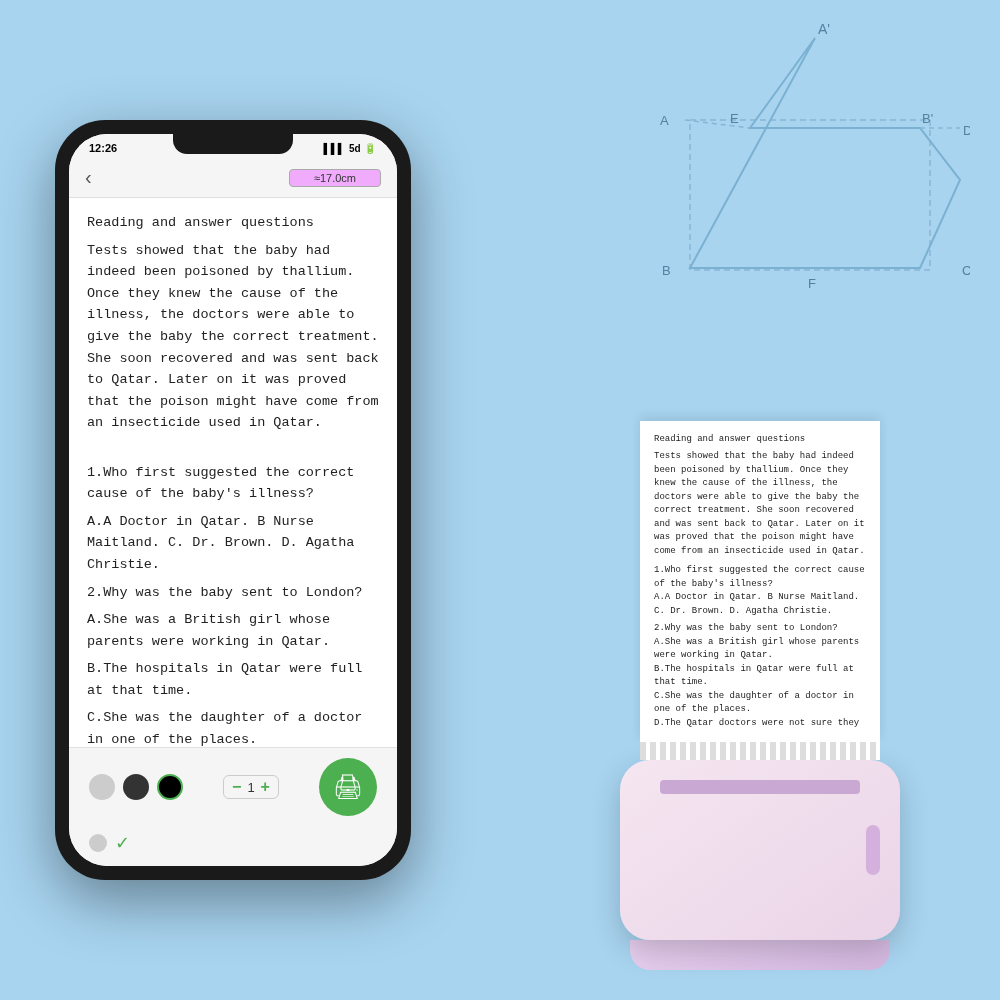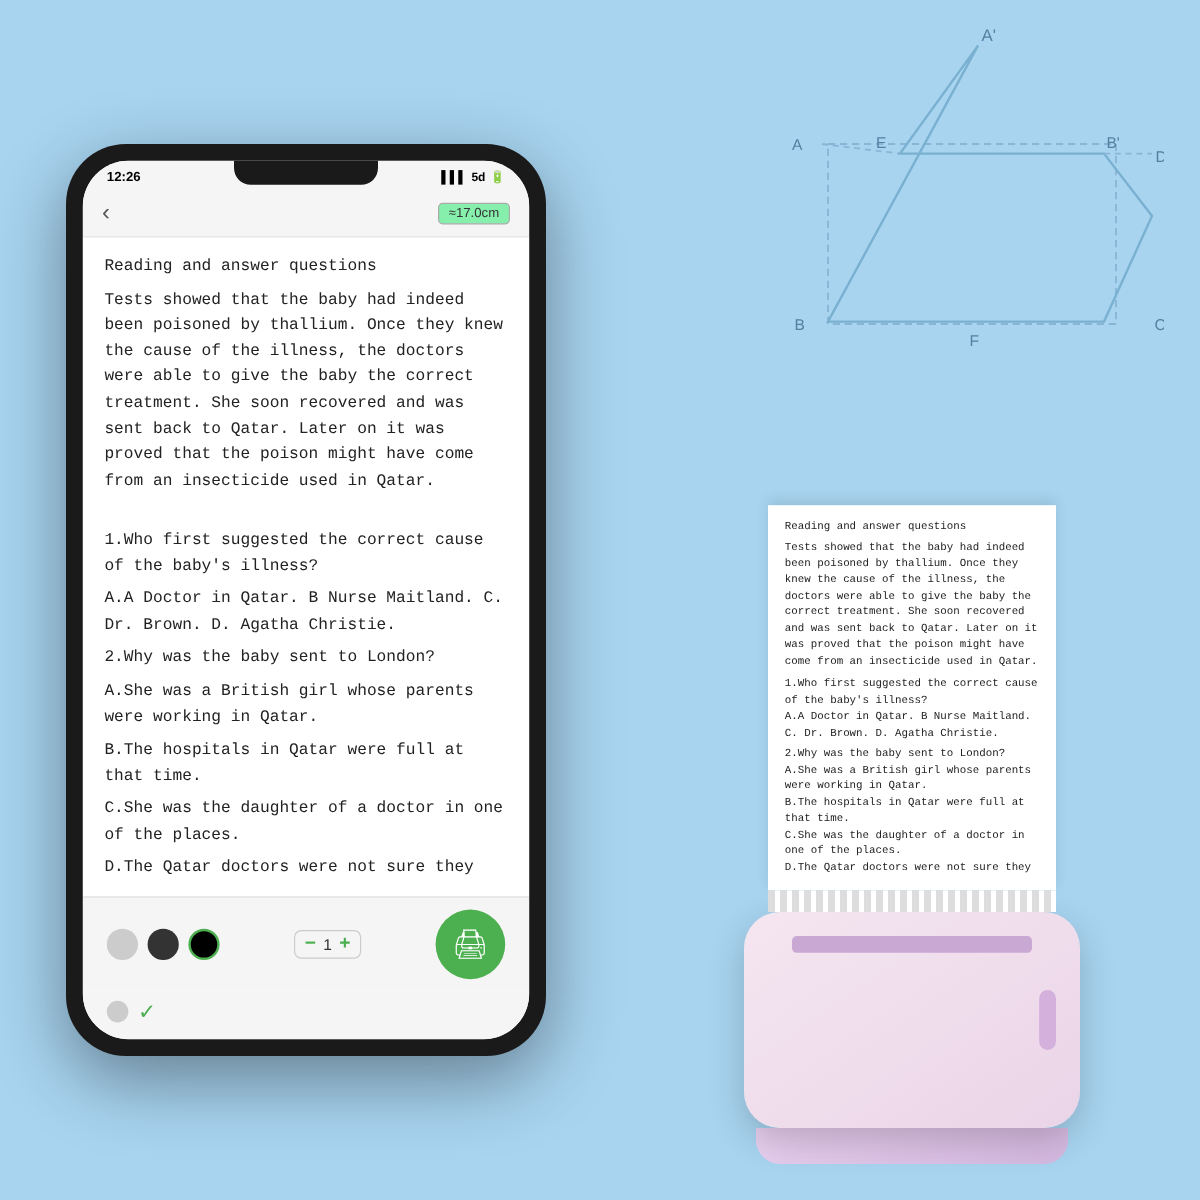--- a/index.html
+++ b/index.html
@@ -23,21 +23,21 @@
 
     
     .phone-container {
       position: absolute;
       top: 120px;
       left: 55px;
       width: 400px;
       height: 760px;
     }
     .phone-outer {
-      width: 400px;
+      width: 356px;
       height: 760px;
       background: #1a1a1a;
       border-radius: 50px;
       padding: 14px;
       box-shadow: 0 20px 60px rgba(0,0,0,0.4);
       position: relative;
     }
     .phone-screen {
       width: 100%;
       height: 100%;
@@ -80,24 +80,24 @@
       display: flex;
       align-items: center;
       justify-content: space-between;
       border-bottom: 1px solid #e0e0e0;
     }
     .back-arrow {
       font-size: 20px;
       color: #555;
     }
     .measurement-badge {
-      background: #86efac;
+      background: #f0abfc;
       border: 1px solid #aaa;
       border-radius: 4px;
-      padding: 2px 8px;
+      padding: 2px 24px;
       font-size: 11px;
       color: #333;
     }
     .phone-content {
       flex: 1;
       padding: 14px 18px;
       overflow: hidden;
       background: #fff;
       font-size: 13.5px;
       line-height: 1.6;

